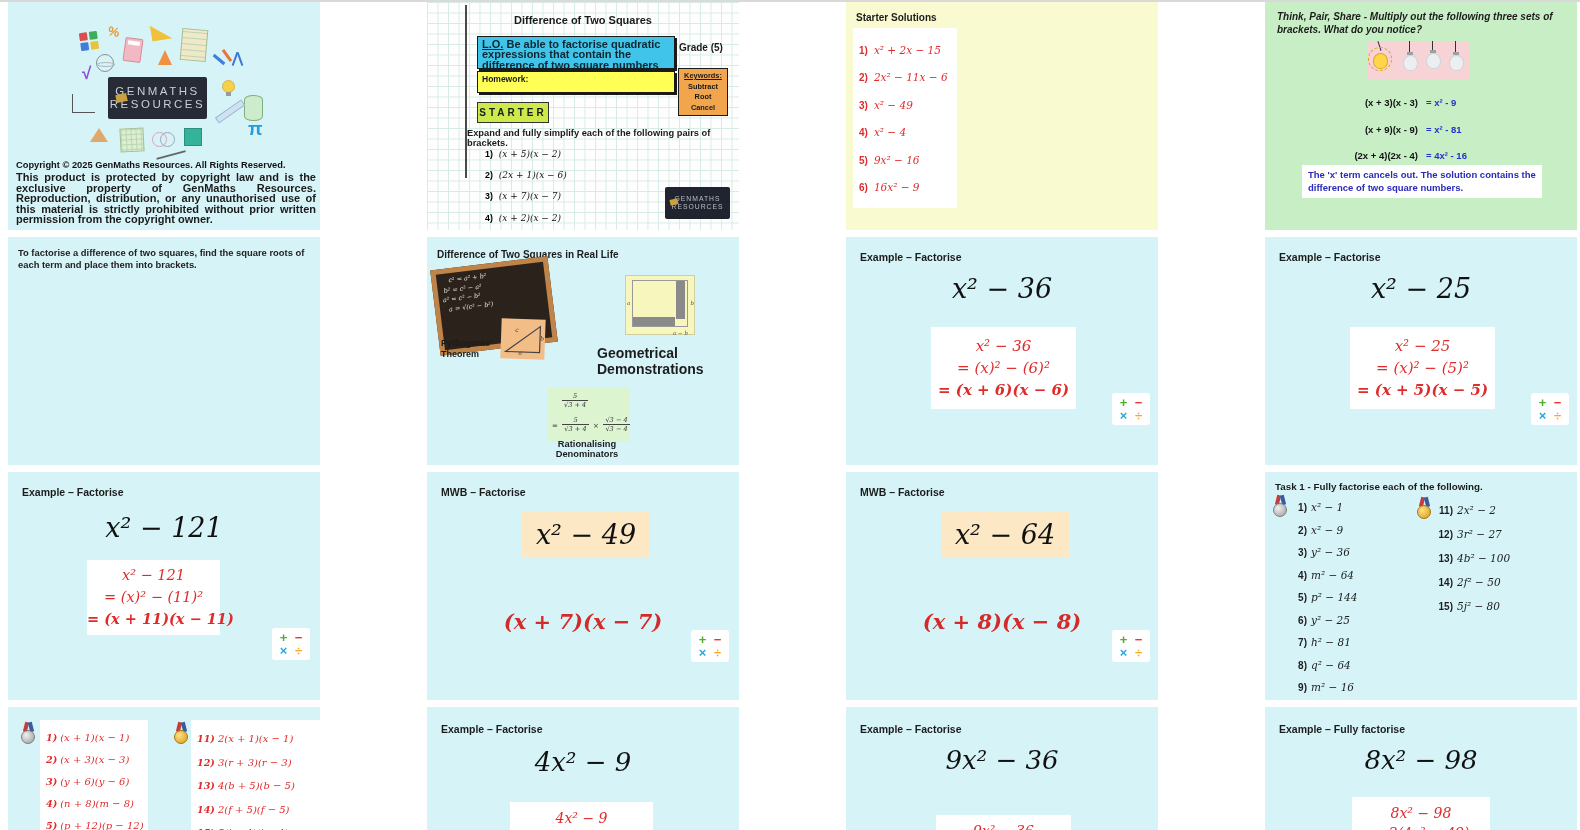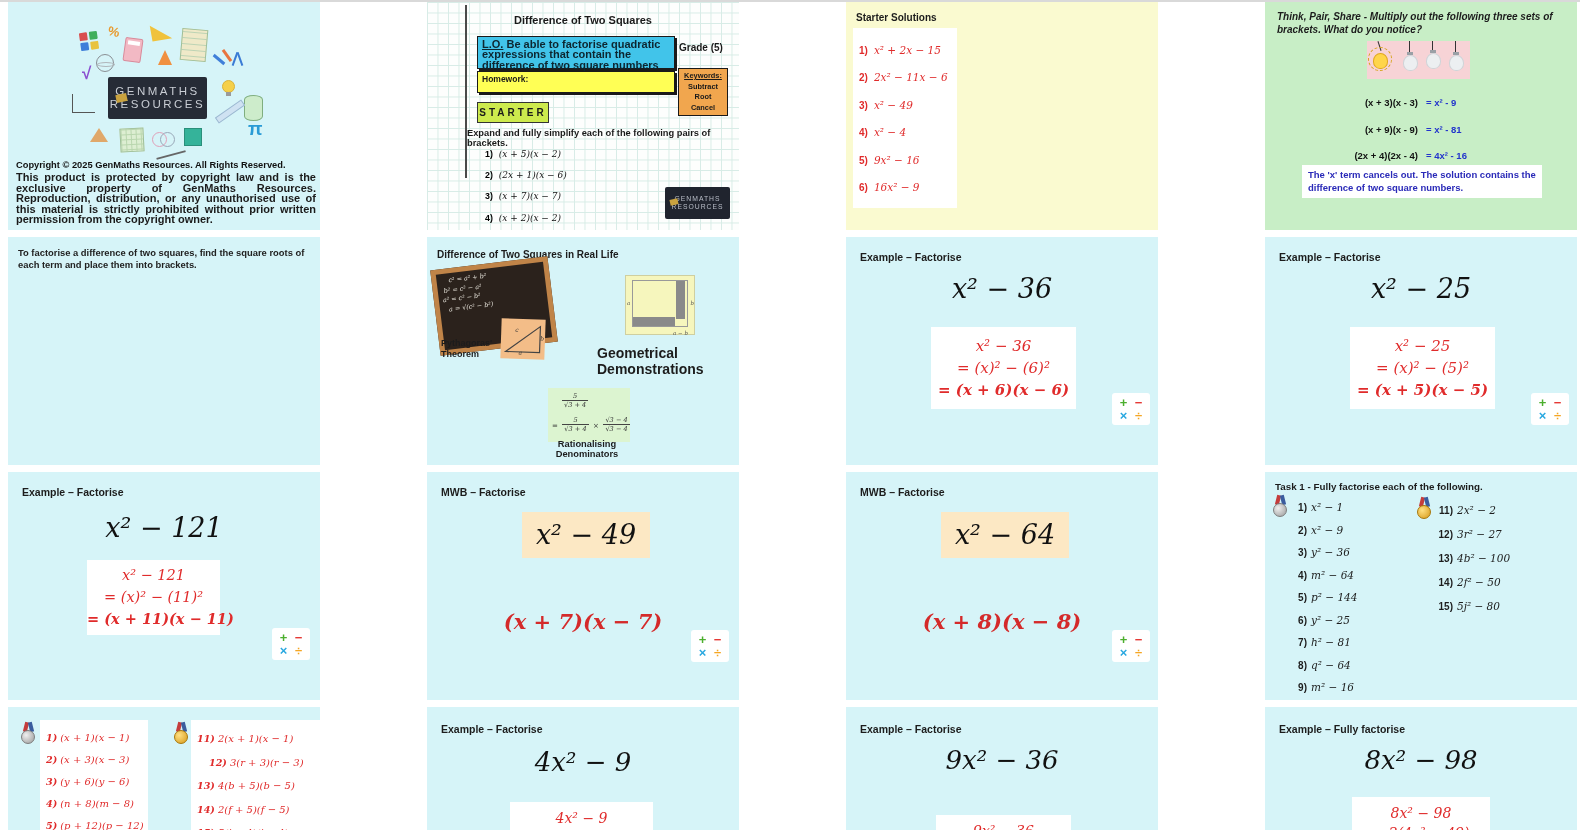--- a/index.html
+++ b/index.html
@@ -254,21 +254,21 @@
     <div class="ansrow" style="line-height:20px;"><span class="an">5)</span><span class="ae">(p + 12)(p − 12)</span></div>
 
   </div>
   <div class="medal gold" style="left:166px;top:15px;">
     <span class="rib r1"></span>
       <span class="rib r2"></span>
       <span class="disc"></span>
   </div>
   <div class="ansbox math" style="left:183px;top:13px;width:118px;">
     <div class="ansrow" style="line-height:21.5px;"><span class="an">11)</span><span class="ae">2(x + 1)(x − 1)</span></div>
-    <div class="ansrow" style="line-height:21.5px;margin-left:12px;"><span class="an">12)</span><span class="ae">3(r + 3)(r − 3)</span></div>
+    <div class="ansrow" style="line-height:21.5px;"><span class="an">12)</span><span class="ae">3(r + 3)(r − 3)</span></div>
     <div class="ansrow" style="line-height:21.5px;"><span class="an">13)</span><span class="ae">4(b + 5)(b − 5)</span></div>
     <div class="ansrow" style="line-height:21.5px;"><span class="an">14)</span><span class="ae">2(f + 5)(f − 5)</span></div>
     <div class="ansrow" style="line-height:21.5px;"><span class="an">15)</span><span class="ae">5(j + 4)(j − 4)</span></div>
   </div>
 </div>
 
 <div class="slide c2 r1 gridslide">
   <div class="marginline"></div>
   <div class="dts-title">Difference of Two Squares</div>
   <div class="lobox">

